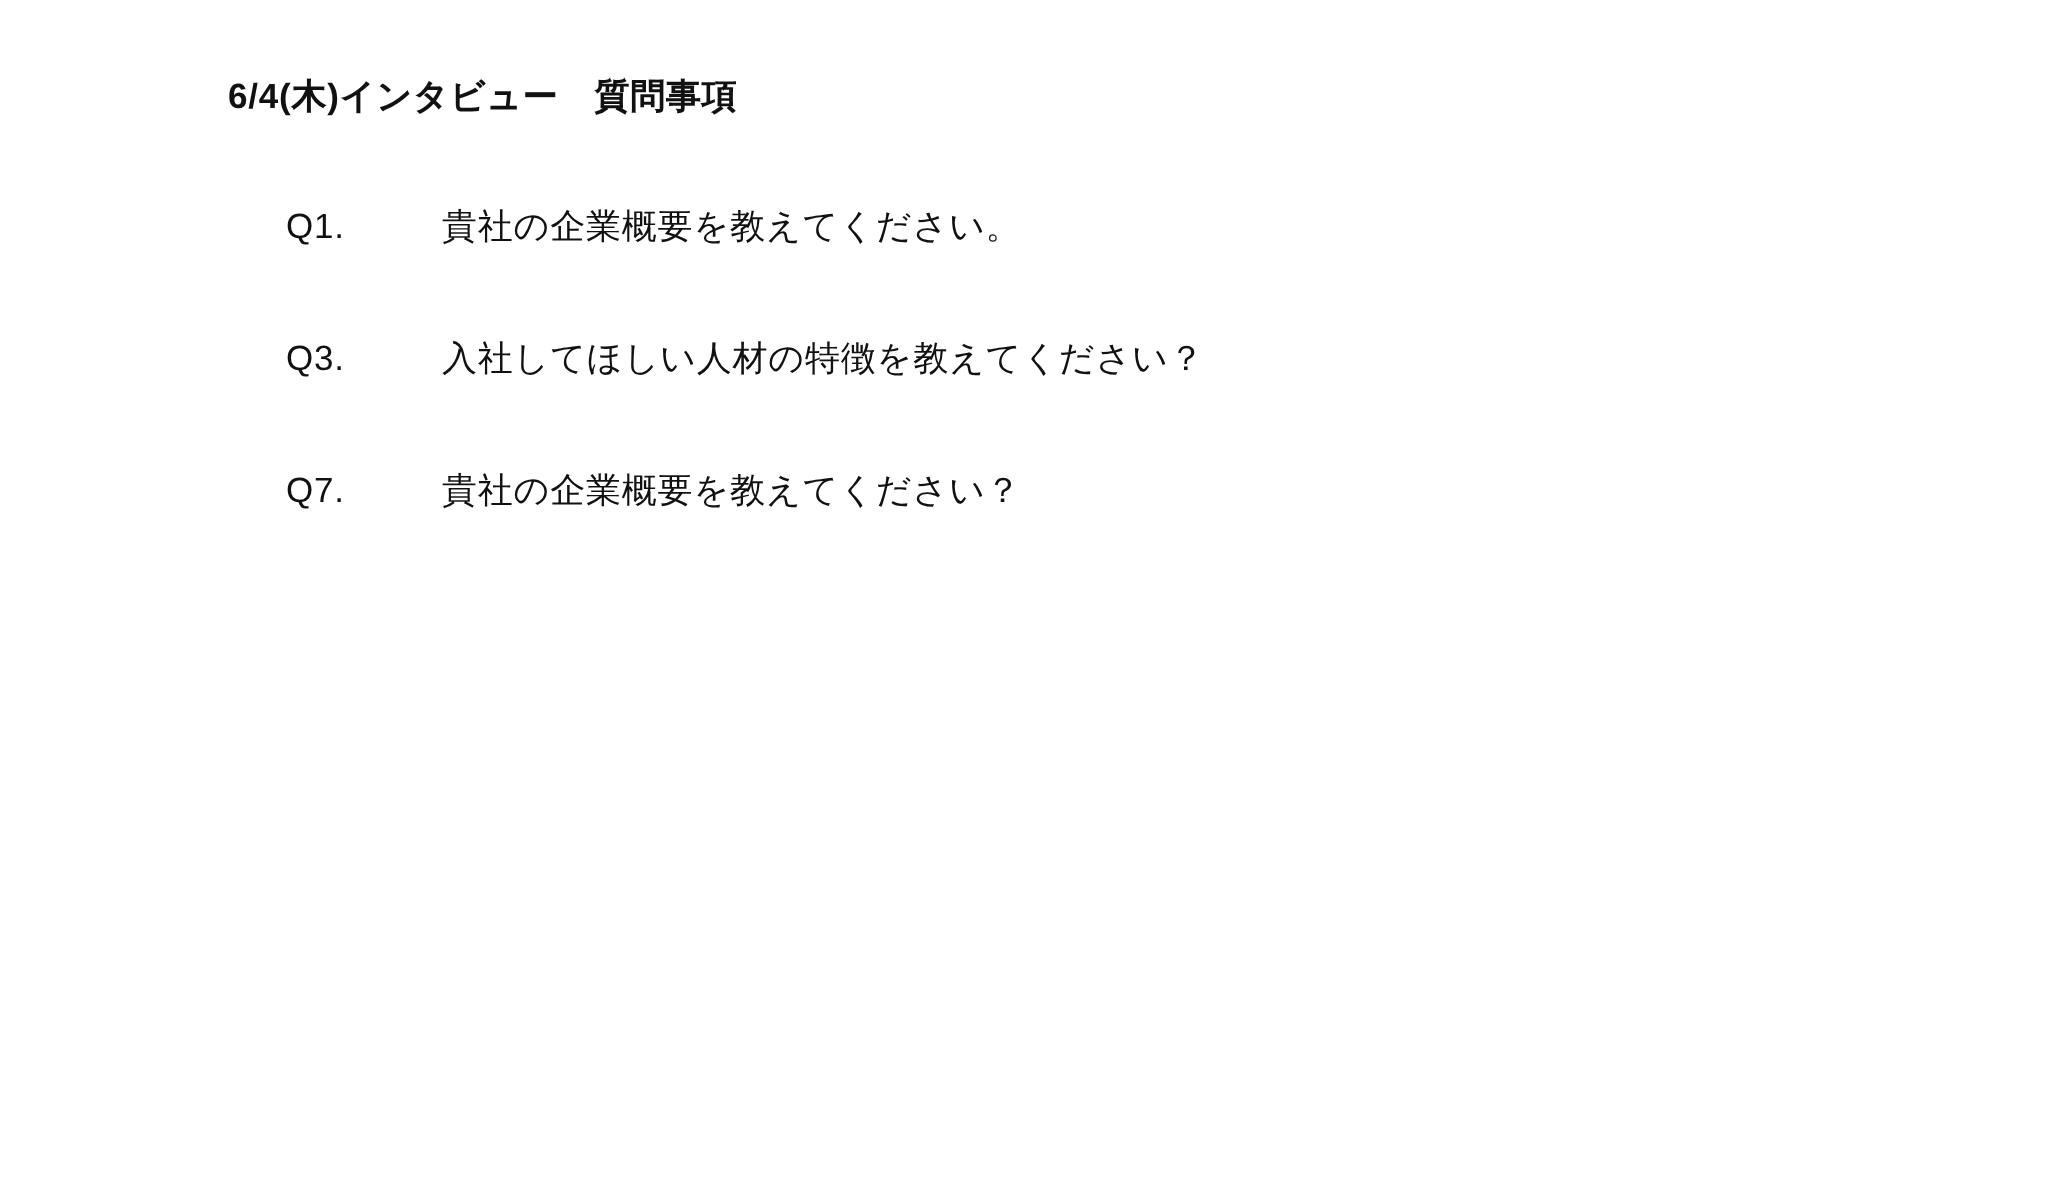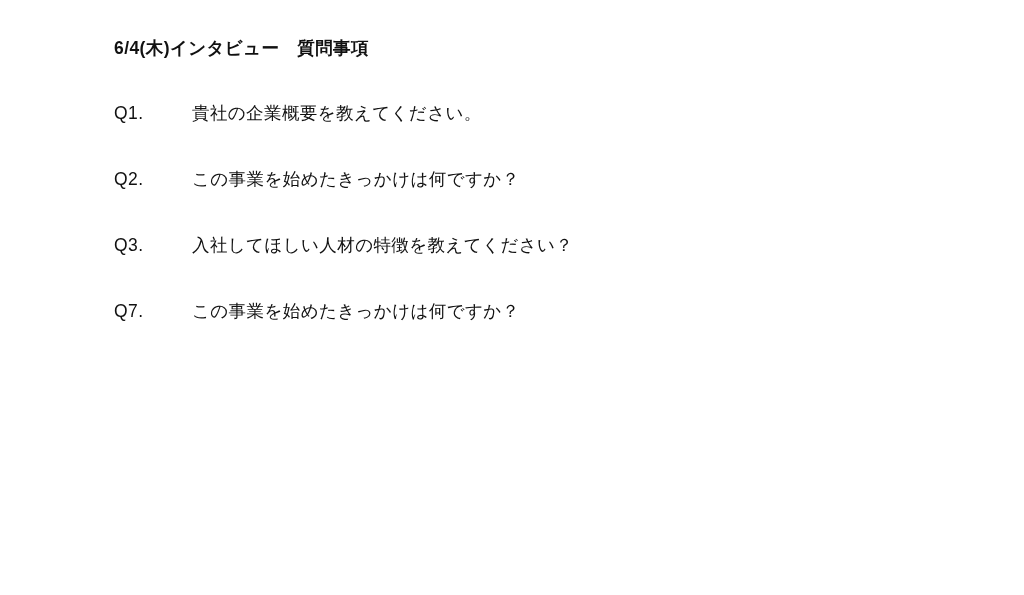--- a/index.html
+++ b/index.html
@@ -45,20 +45,21 @@
     color: #111111;
     margin-top: 45px;
   }
   .q-item:first-child {
     margin-top: 44px;
   }
   .q-label {
     flex: 0 0 auto;
     width: 58px;
     white-space: pre;
+    margin-left: 29px;
   }
   .q-text {
     flex: 1 1 auto;
     white-space: pre;
     margin-left: 20px;
   }
 </style>
 </head>
 <body>
 
@@ -66,32 +67,28 @@
 
   <h1 class="doc-title">6/4(木)インタビュー　質問事項</h1>
 
   <ul class="q-list">
 
     <li class="q-item">
       <span class="q-label">Q1.</span>
       <span class="q-text">貴社の企業概要を教えてください。</span>
     </li>
 
-    <li class="q-item">
-      <span class="q-label">Q2.</span>
-      <span class="q-text">この事業を始めたきっかけは何ですか？</span>
-    </li>
 
     <li class="q-item">
       <span class="q-label">Q3.</span>
       <span class="q-text">入社してほしい人材の特徴を教えてください？</span>
     </li>
 
 
 
 
     <li class="q-item">
       <span class="q-label">Q7.</span>
-      <span class="q-text">この事業を始めたきっかけは何ですか？</span>
+      <span class="q-text">貴社の企業概要を教えてください？</span>
     </li>
 
   </ul>
 </div>
 
 </body></html>

